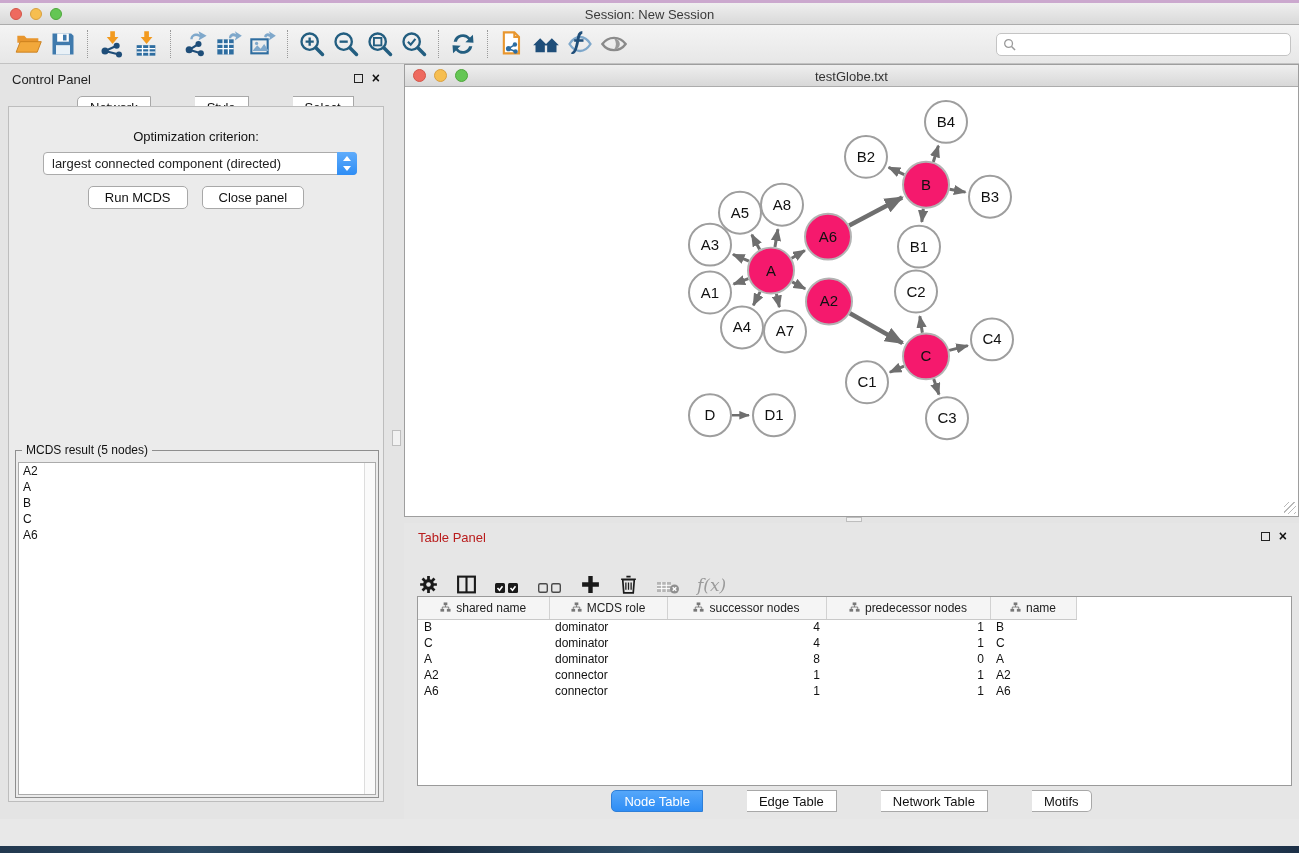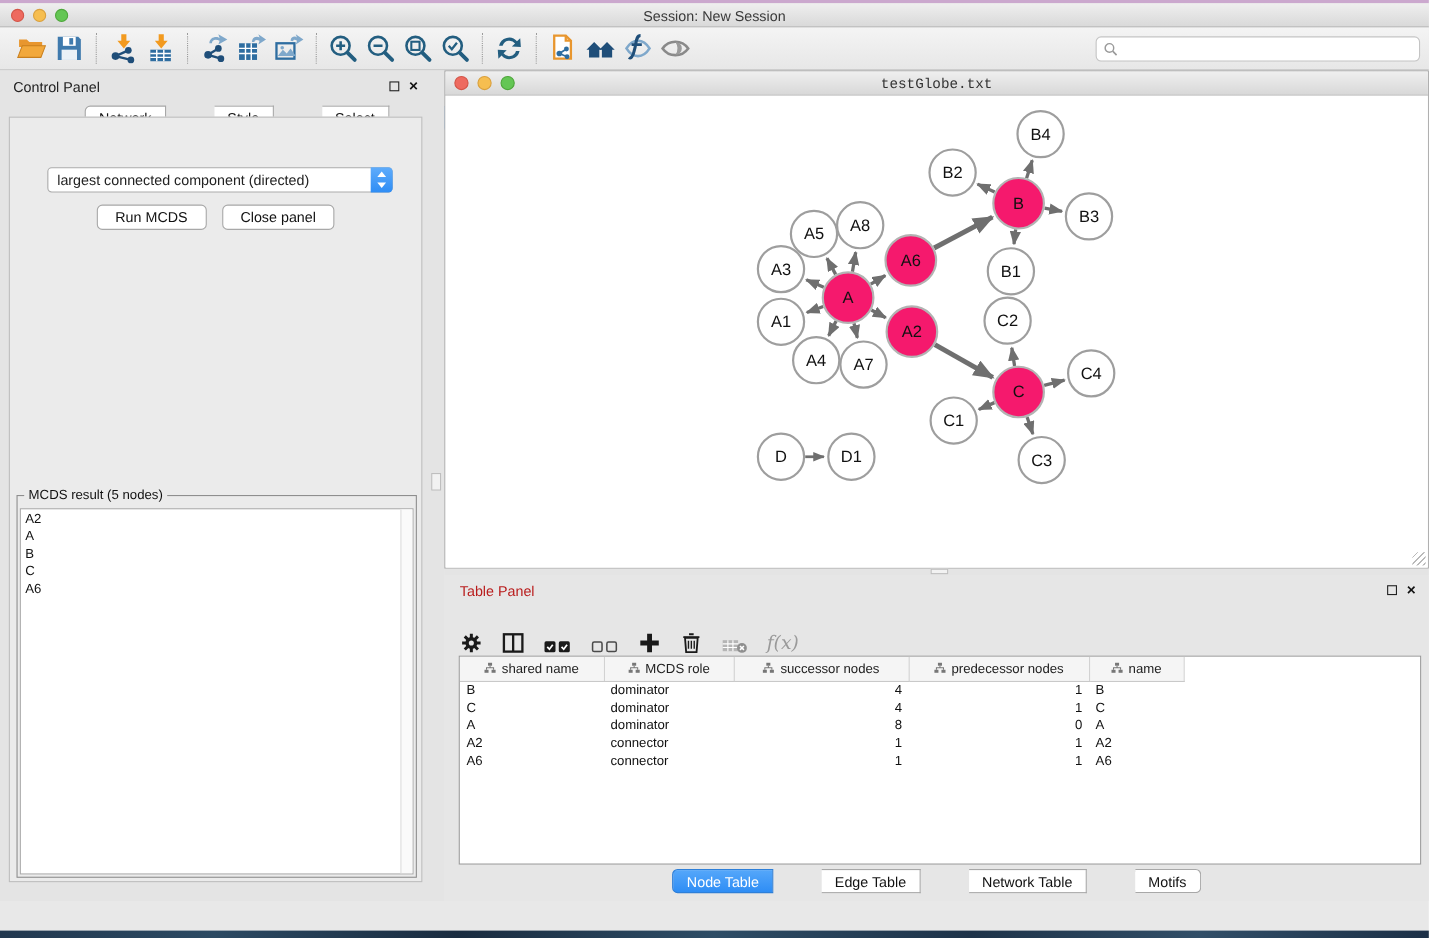--- a/index.html
+++ b/index.html
@@ -77,21 +77,21 @@
   .grip-v { position:absolute; left:2px; top:366px; width:9px; height:16px; background:#F2F2F2; border:1px solid #BEBEBE; }
   .gutter-h { position:absolute; left:404px; top:453px; width:895px; height:6px; background:#E4E4E4; }
   .grip-h { position:absolute; left:442px; top:0px; width:16px; height:5px; background:#F2F2F2; border:1px solid #BEBEBE; }
 
   
   .net-window { position:absolute; left:404px; top:0; width:895px; height:453px; border:1px solid #9E9E9E; background:#fff; }
   .net-titlebar { position:absolute; left:0; top:0; width:100%; height:22px;
     background:linear-gradient(#EFEFEF,#D8D8D8); border-bottom:1px solid #ACACAC; }
   .net-titlebar .lights { left:8px; top:4px; }
   .net-titlebar .light { width:13px; height:13px; }
-  .net-title { position:absolute; left:0; right:0; top:4px; text-align:center; color:#333;font-family:Liberation Mono, monospace; }
+  .net-title { position:absolute; left:0; right:0; top:4px; text-align:center; color:#333; }
   .net-canvas { position:absolute; left:0; top:22px; right:0; bottom:0; background:#fff; }
   .net-canvas svg { width:100%; height:100%; display:block; }
   .resize-grip { position:absolute; right:2px; bottom:2px; width:12px; height:12px;
     background:repeating-linear-gradient(135deg, transparent 0 3px, #B9B9B9 3px 4px); }
 
   
   .table-panel { position:absolute; left:404px; top:459px; width:895px; height:296px; background:#E6E6E6; }
   .tp-head-title { position:absolute; left:14px; top:7px; color:#b91c1c; }
   .tp-icons { position:absolute; right:12px; top:8px; display:flex; gap:9px; align-items:center; }
   .tp-toolbar { position:absolute; left:14px; top:32px; height:40px; display:flex; align-items:flex-end; gap:17px; }
@@ -278,20 +278,21 @@
           <span class="close-x">×</span>
         </span>
       </div>
       <div class="seg-tabs cp-tabs" id="cp-tabs">
           <div class="seg">Network</div>
           <div class="seg">Style</div>
           <div class="seg">Select</div>
           <div class="seg active">MCDS</div>
         </div>
       <div class="cp-inner">
+        <div class="opt-label">Optimization criterion:</div>
         <div class="dropdown">
           <span class="dd-text">largest connected component (directed)</span>
           <span class="dd-stepper"></span>
         </div>
         <div class="btn-row">
           <div class="push-btn">Run MCDS</div>
           <div class="push-btn">Close panel</div>
         </div>
         <div class="groupbox">
           <span class="gb-title">MCDS result (5 nodes)</span>

